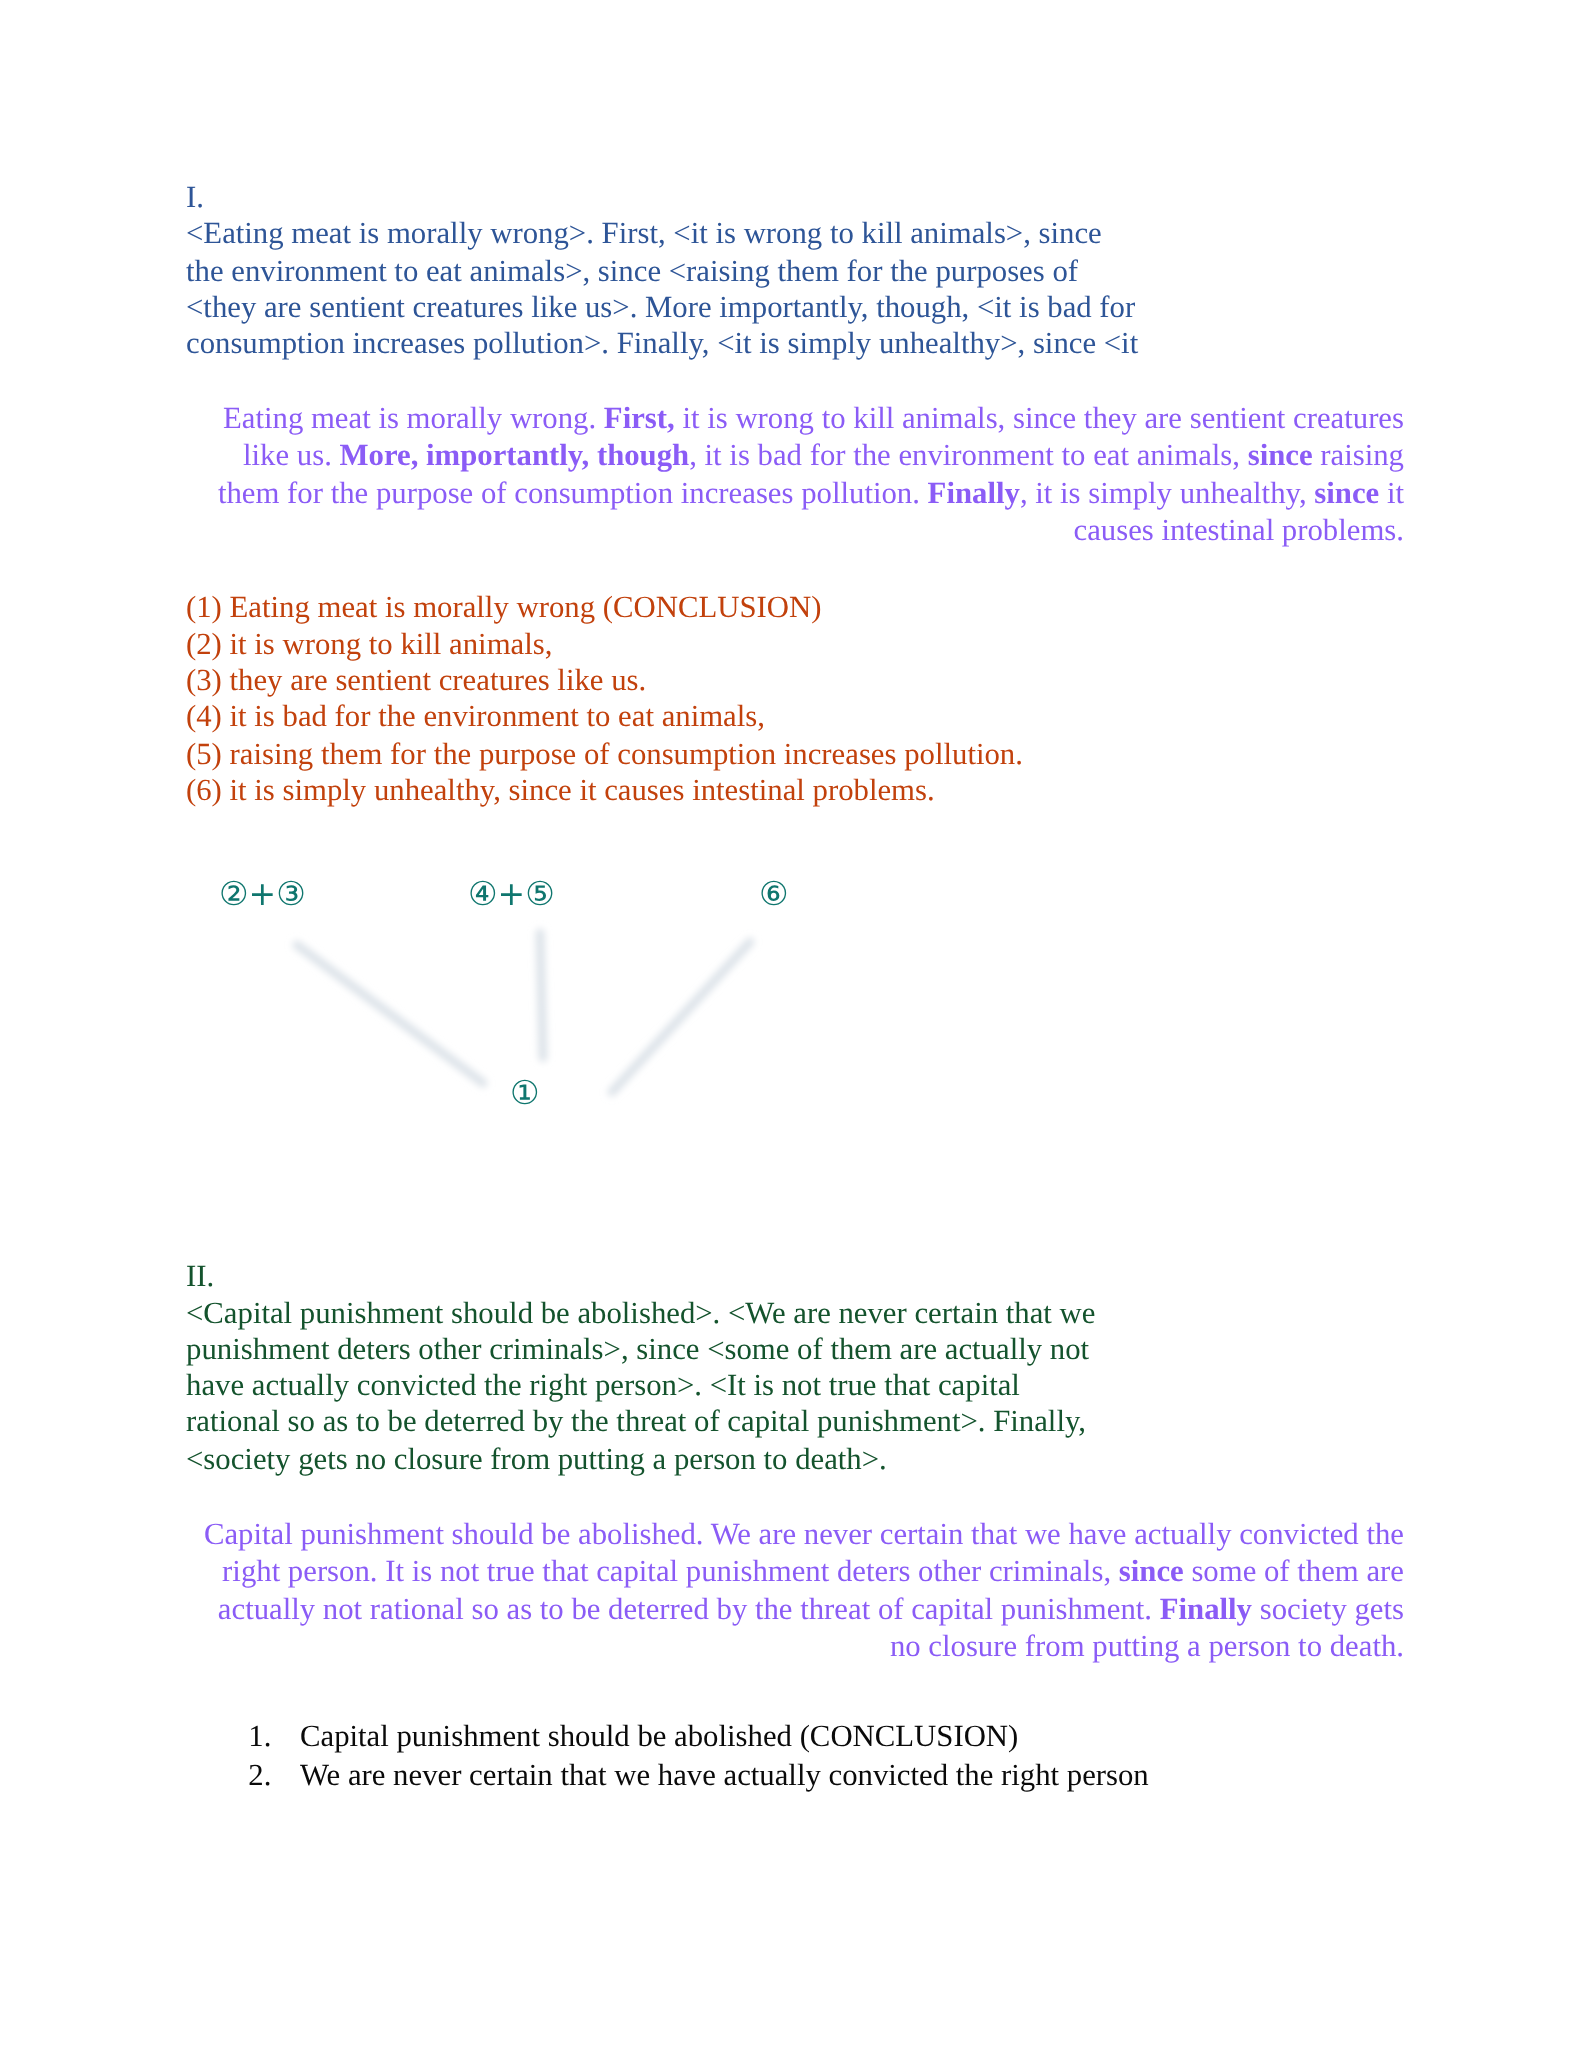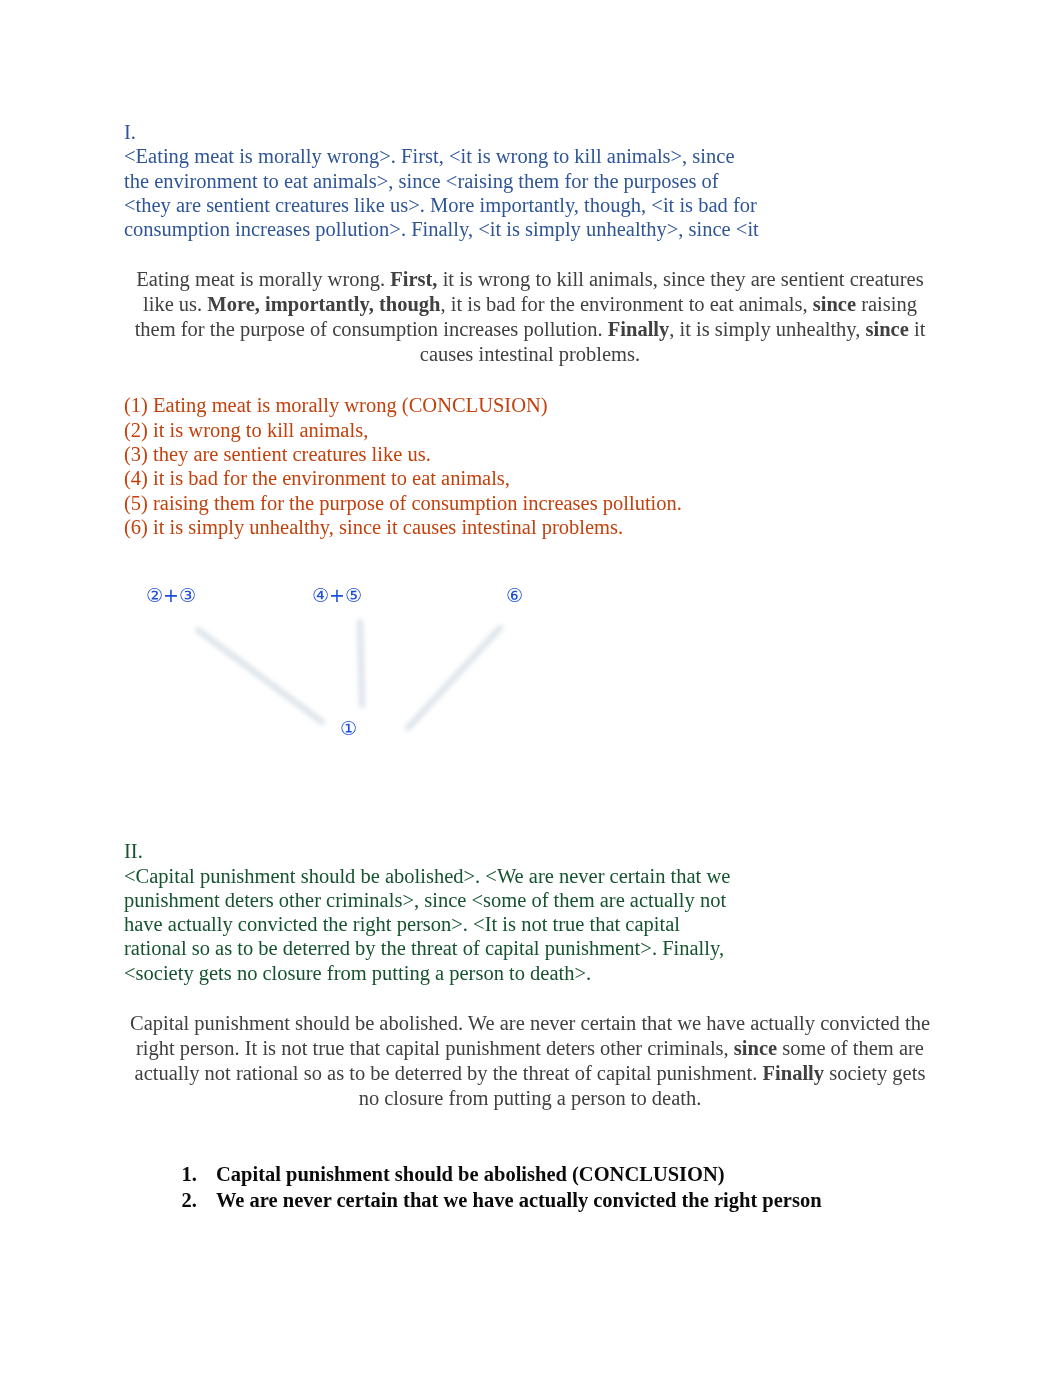--- a/index.html
+++ b/index.html
@@ -35,63 +35,62 @@
   .blue-block .roman {
     display: block;
   }
   .blue-block .ln {
     display: block;
     white-space: pre;
   }
 
   
   .body-para {
-    color: #404040;
+    color: #8b5cf6;
     font-size: 20.5px;
     line-height: 25px;
     width: 812px;
-    text-align: center;
+    text-align: right;
   }
   .body-para b { font-weight: bold; }
 
   
   .plain-list {
     color: #c2410c;
     font-size: 20.5px;
     line-height: 24.3px;
   }
   .plain-list .row { display: block; white-space: pre; }
 
   
   ol.num-list {
-    margin: 16px;
+    margin: 0;
     padding-left: 62px;
     color: #0a0a0a;
     font-size: 20.5px;
     line-height: 26px;
-    font-weight: bold;
   }
   ol.num-list li {
     padding-left: 14px;
   }
   .gap-md { height: 26px; }
 
   
   .diagram {
     position: absolute;
     left: 124px;
     top: 580px;
     width: 460px;
     height: 185px;
   }
   .node {
     position: absolute;
-    font-size: 19px;
+    font-size: 22px;
     line-height: 1;
-    color: #1d4ed8;
+    color: #0f766e;
     font-family: "DejaVu Sans", sans-serif;
     white-space: nowrap;
   }
   .node-premise { top: 6px; }
   .n23 { left: 22px; }
   .n45 { left: 188px; }
   .n6  { left: 382px; }
   .n1  { left: 216px; top: 139px; }
 
   .arrows {

